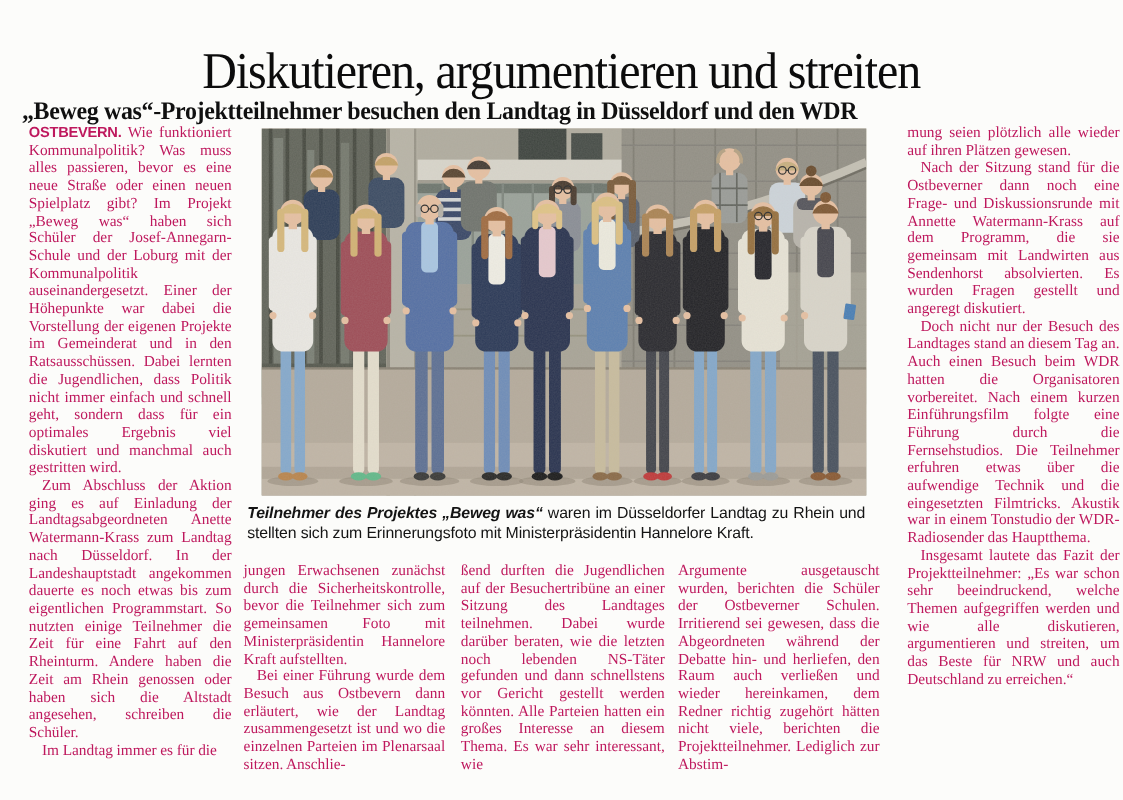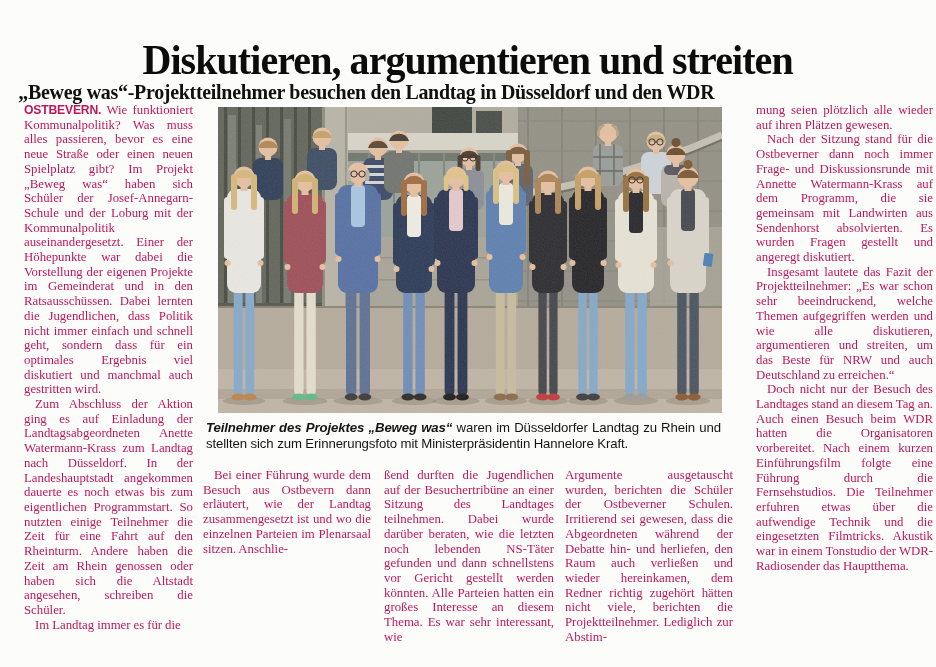--- a/index.html
+++ b/index.html
@@ -4,21 +4,21 @@
 <style>
   html,body{margin:0;padding:0;}
   body{
     width:936px;height:667px;position:relative;overflow:hidden;
     background:#fcfcfa;
     font-family:"Liberation Serif", serif;
     color:#161616;
   }
   .headline{
     position:absolute;left:0;top:6px;width:936px;text-align:center;
-    font-size:43px;font-weight:bold;color:#0c0c0c;letter-spacing:-1px;
+    font-size:43px;font-weight:normal;color:#0c0c0c;letter-spacing:-1px;
     line-height:50px;white-space:nowrap;
   }
   .headline>span{display:inline-block;transform:scaleX(.93);transform-origin:center;}
   .subheadline{
     position:absolute;left:0;top:62px;width:936px;text-align:left;
     font-size:21px;font-weight:bold;color:#101010;letter-spacing:-0.3px;
     line-height:26px;white-space:nowrap;
   }
   .subheadline>span{display:inline-block;transform:scaleX(.95);transform-origin:center;}
   .col{
@@ -335,29 +335,30 @@
       </g>
     <rect x="0" y="0" width="504" height="306" filter="url(#grain)" opacity="0.45"></rect>
   </svg>
 </div>
 
 <div class="caption">
   <b>Teilnehmer des Projektes „Beweg was“</b><span> waren im Düsseldorfer Landtag zu Rhein und stellten sich zum Erinnerungsfoto mit Ministerpräsidentin Hannelore Kraft.</span>
 </div>
 
 <div class="col" id="col2">
+  <p>jungen Erwachsenen zunächst durch die Sicherheitskontrolle, bevor die Teilnehmer sich zum gemeinsamen Foto mit Ministerpräsidentin Hannelore Kraft aufstellten.</p>
   <p class="ind">Bei einer Führung wurde dem Besuch aus Ostbevern dann erläutert, wie der Landtag zusammengesetzt ist und wo die einzelnen Parteien im Plenarsaal sitzen. Anschlie-</p>
 </div>
 
 <div class="col" id="col3">
   <p>ßend durften die Jugendlichen auf der Besuchertribüne an einer Sitzung des Landtages teilnehmen. Dabei wurde darüber beraten, wie die letzten noch lebenden NS-Täter gefunden und dann schnellstens vor Gericht gestellt werden könnten. Alle Parteien hatten ein großes Interesse an diesem Thema. Es war sehr interessant, wie</p>
 </div>
 
 <div class="col" id="col4">
   <p>Argumente ausgetauscht wurden, berichten die Schüler der Ostbeverner Schulen. Irritierend sei gewesen, dass die Abgeordneten während der Debatte hin- und herliefen, den Raum auch verließen und wieder hereinkamen, dem Redner richtig zugehört hätten nicht viele, berichten die Projektteilnehmer. Lediglich zur Abstim-</p>
 </div>
 
 <div class="col" id="col5">
   <p>mung seien plötzlich alle wieder auf ihren Plätzen gewesen.</p>
-  <p class="ind">Nach der Sitzung stand für die Ostbeverner dann noch immer Frage- und Diskussionsrunde mit Annette Watermann-Krass auf dem Programm, die sie gemeinsam mit Landwirten aus Sendenhorst absolvierten. Es wurden Fragen gestellt und angeregt diskutiert.</p>
+  <p class="ind">Nach der Sitzung stand für die Ostbeverner dann noch eine Frage- und Diskussionsrunde mit Annette Watermann-Krass auf dem Programm, die sie gemeinsam mit Landwirten aus Sendenhorst absolvierten. Es wurden Fragen gestellt und angeregt diskutiert.</p>
+  <p class="ind">Doch nicht nur der Besuch des Landtages stand an diesem Tag an. Auch einen Besuch beim WDR hatten die Organisatoren vorbereitet. Nach einem kurzen Einführungsfilm folgte eine Führung durch die Fernsehstudios. Die Teilnehmer erfuhren etwas über die aufwendige Technik und die eingesetzten Filmtricks. Akustik war in einem Tonstudio der WDR-Radiosender das Hauptthema.</p>
   <p class="ind">Insgesamt lautete das Fazit der Projektteilnehmer: „Es war schon sehr beeindruckend, welche Themen aufgegriffen werden und wie alle diskutieren, argumentieren und streiten, um das Beste für NRW und auch Deutschland zu erreichen.“</p>
-  <p class="ind">Doch nicht nur der Besuch des Landtages stand an diesem Tag an. Auch einen Besuch beim WDR hatten die Organisatoren vorbereitet. Nach einem kurzen Einführungsfilm folgte eine Führung durch die Fernsehstudios. Die Teilnehmer erfuhren etwas über die aufwendige Technik und die eingesetzten Filmtricks. Akustik war in einem Tonstudio der WDR-Radiosender das Hauptthema.</p>
 </div>
 
 </body></html>

